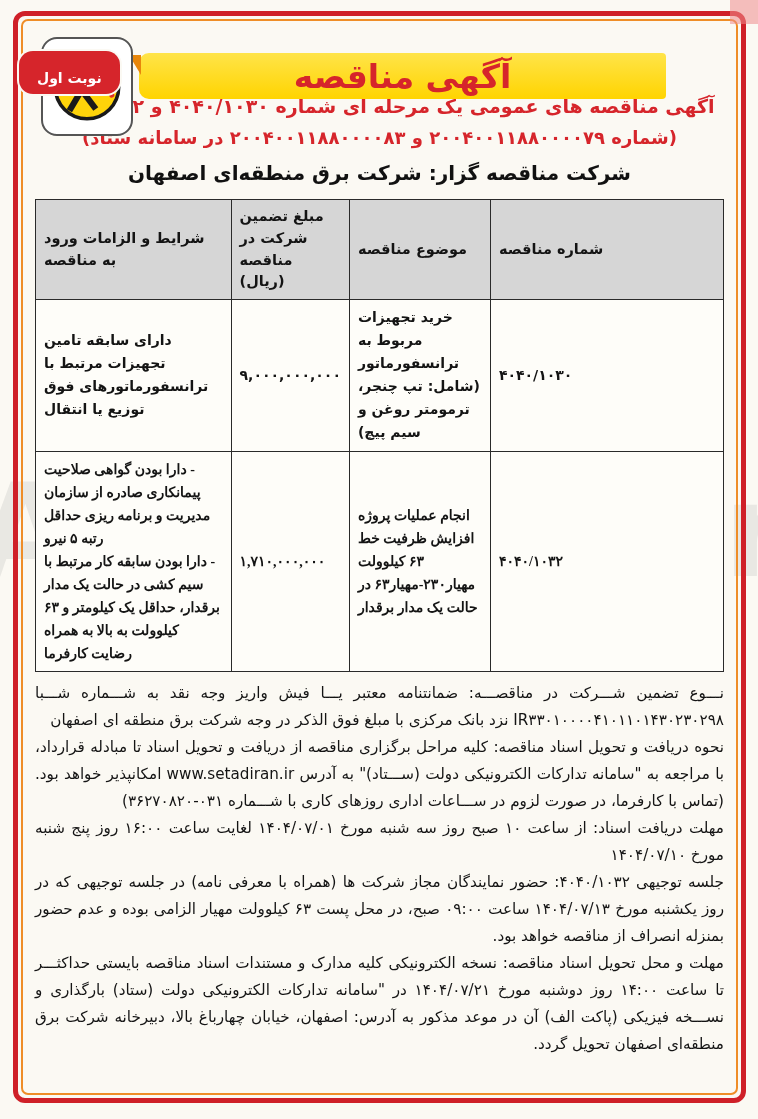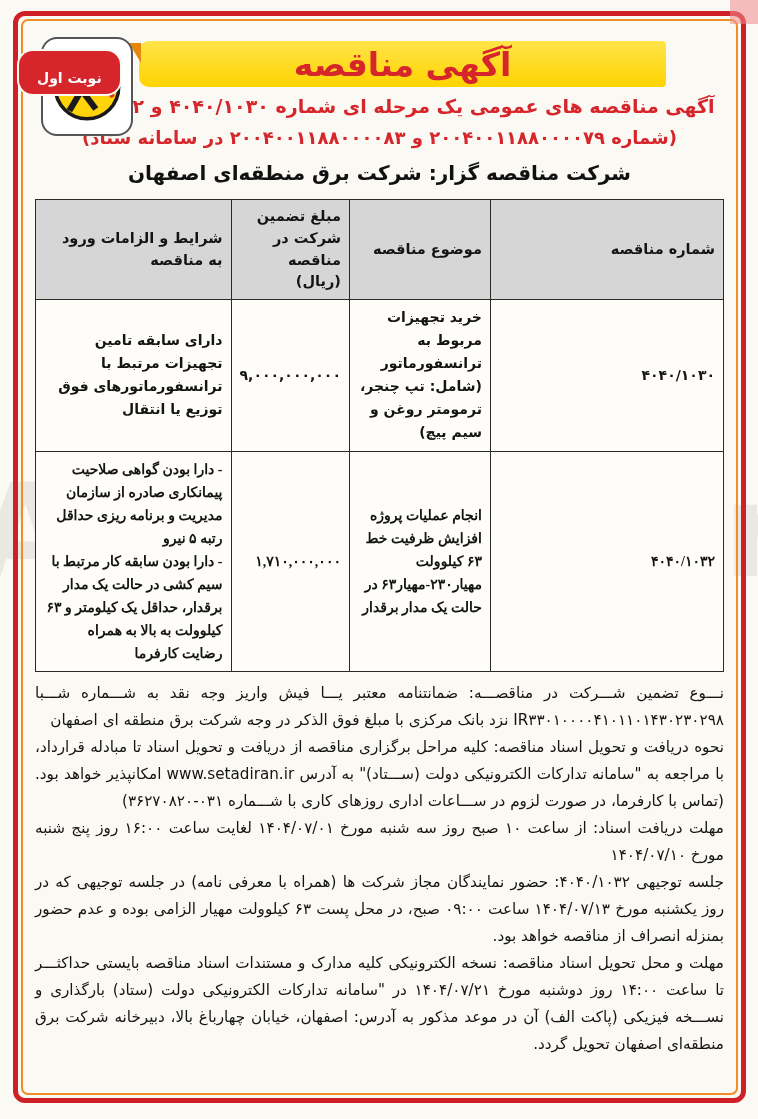--- a/index.html
+++ b/index.html
@@ -40,21 +40,21 @@
   }
 
   
   .header{position:relative;height:166px;}
   .logo{
     position:absolute;top:8px;right:auto;left:6px;width:88px;height:95px;
     background:#fff;border:2px solid #555;border-radius:16px;
     display:flex;align-items:center;justify-content:center;z-index:3;
   }
   .banner{
-    position:absolute;top:12px;right:58px;left:104px;height:46px;
+    position:absolute;top:24px;right:58px;left:104px;height:46px;
     background:linear-gradient(#ffe449,#ffd400);
     border-radius:10px 4px 4px 10px;
     display:flex;align-items:center;justify-content:center;z-index:2;
   }
   .banner-fold{
     position:absolute;left:-10px;top:2px;width:0;height:0;
     border-top:20px solid #e8860b;border-left:12px solid transparent;
   }
   .banner-title{
     font-size:33px;font-weight:bold;color:#d6252b;line-height:1;
@@ -78,21 +78,21 @@
     color:#111;font-weight:bold;font-size:20px;
   }
 
   
   table.tenders{
     width:100%;border-collapse:collapse;margin-top:4px;
     font-weight:bold;color:#141414;position:relative;z-index:2;
     background:#fefdf9;
   }
   table.tenders th,table.tenders td{
-    border:1.6px solid #2a2a2a;text-align:right;vertical-align:middle;
+    border:1.6px solid #2a2a2a;text-align:left;vertical-align:middle;
     padding:6px 8px;
   }
   table.tenders th{background:#d6d6d6;font-size:14.5px;height:56px;line-height:1.5;}
   table.tenders td{font-size:14px;line-height:1.65;}
   td.num{font-size:15px;}
   td.req{white-space:pre-line;}
   tr.row1 td{height:58px;}
   tr.row2 td{height:120px;font-family:Liberation Serif, serif;}
 
   

